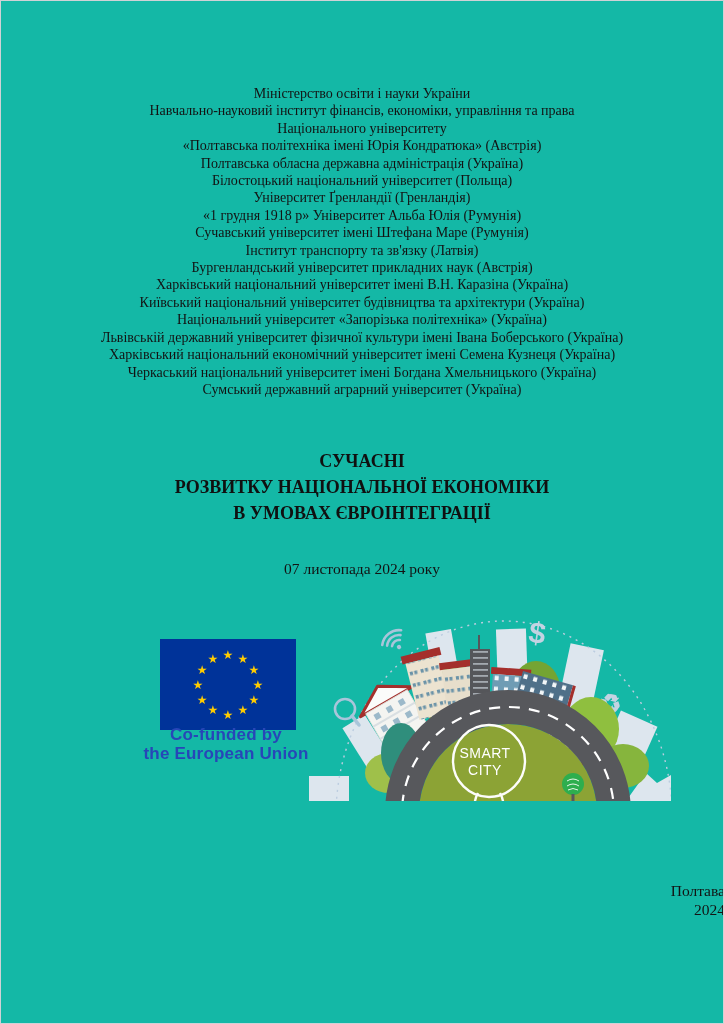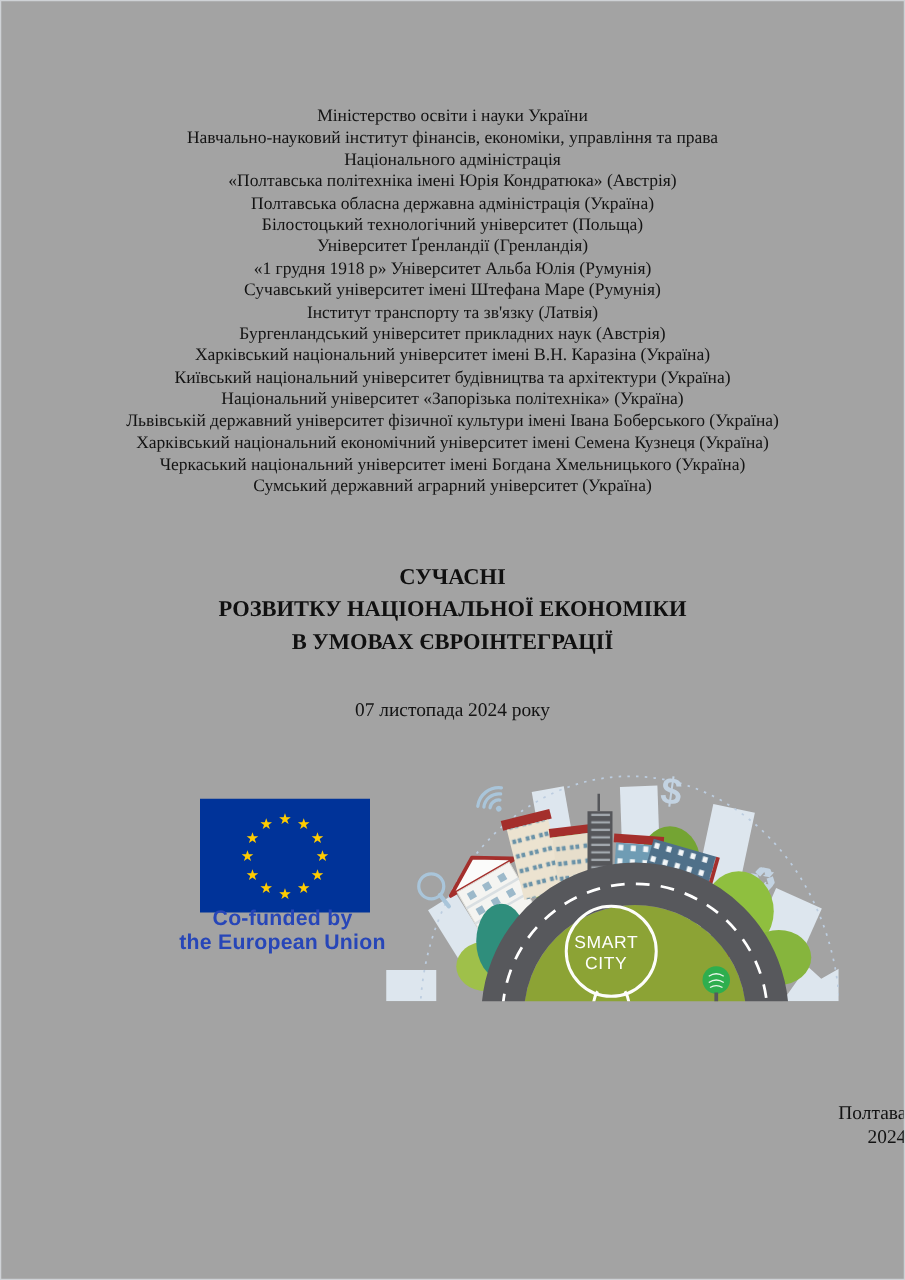--- a/index.html
+++ b/index.html
@@ -1,17 +1,17 @@
 <!DOCTYPE html>
 <html style="--eu-flag-blue: #003399; --eu-star-yellow: #ffcc00; --eu-text-blue: #2746b8; --road-gray: #57585c; --globe-green: #8ca335; --roof-red: #a42f2c;"><head>
 <meta charset="utf-8">
 <style>
   html,body { margin:0; padding:0; background:#fff; }
   .page {
-    position:relative; width:724px; height:1024px; background:#a3a3a3;
+    position:relative; width:724px; height:1024px; background:#14b8a6;
     overflow:hidden; font-family:"Liberation Serif", serif; color:#131313;
     border:1px solid #cfd2d6; box-sizing:border-box;
   }
   .org-list {
     position:absolute; top:84px; left:30px; width:662px;
     text-align:center; font-size:14px; line-height:17.4px;
   }
   .title-block {
     position:absolute; top:447px; left:30px; width:662px; text-align:center;
     font-weight:bold; font-size:18px; line-height:26px; color:#101010;
@@ -54,24 +54,24 @@
     font-size:14px; letter-spacing:0.5px; text-anchor:middle; }
 </style>
 </head>
 <body>
 
 <div class="page">
 
   <div class="org-list">
     <div>Міністерство освіти і науки України</div>
     <div>Навчально-науковий інститут фінансів, економіки, управління та права</div>
-    <div>Національного адміністрація</div>
+    <div>Національного університету</div>
     <div>«Полтавська політехніка імені Юрія Кондратюка» (Австрія)</div>
     <div>Полтавська обласна державна адміністрація (Україна)</div>
-    <div>Білостоцький технологічний університет (Польща)</div>
+    <div>Білостоцький національний університет (Польща)</div>
     <div>Університет Ґренландії (Гренландія)</div>
     <div>«1 грудня 1918 р» Університет Альба Юлія (Румунія)</div>
     <div>Сучавський університет імені Штефана Маре (Румунія)</div>
     <div>Інститут транспорту та зв'язку (Латвія)</div>
     <div>Бургенландський університет прикладних наук (Австрія)</div>
     <div>Харківський національний університет імені В.Н. Каразіна (Україна)</div>
     <div>Київський національний університет будівництва та архітектури (Україна)</div>
     <div>Національний університет «Запорізька політехніка» (Україна)</div>
     <div>Львівській державний університет фізичної культури імені Івана Боберського (Україна)</div>
     <div>Харківський національний економічний університет імені Семена Кузнеця (Україна)</div>

